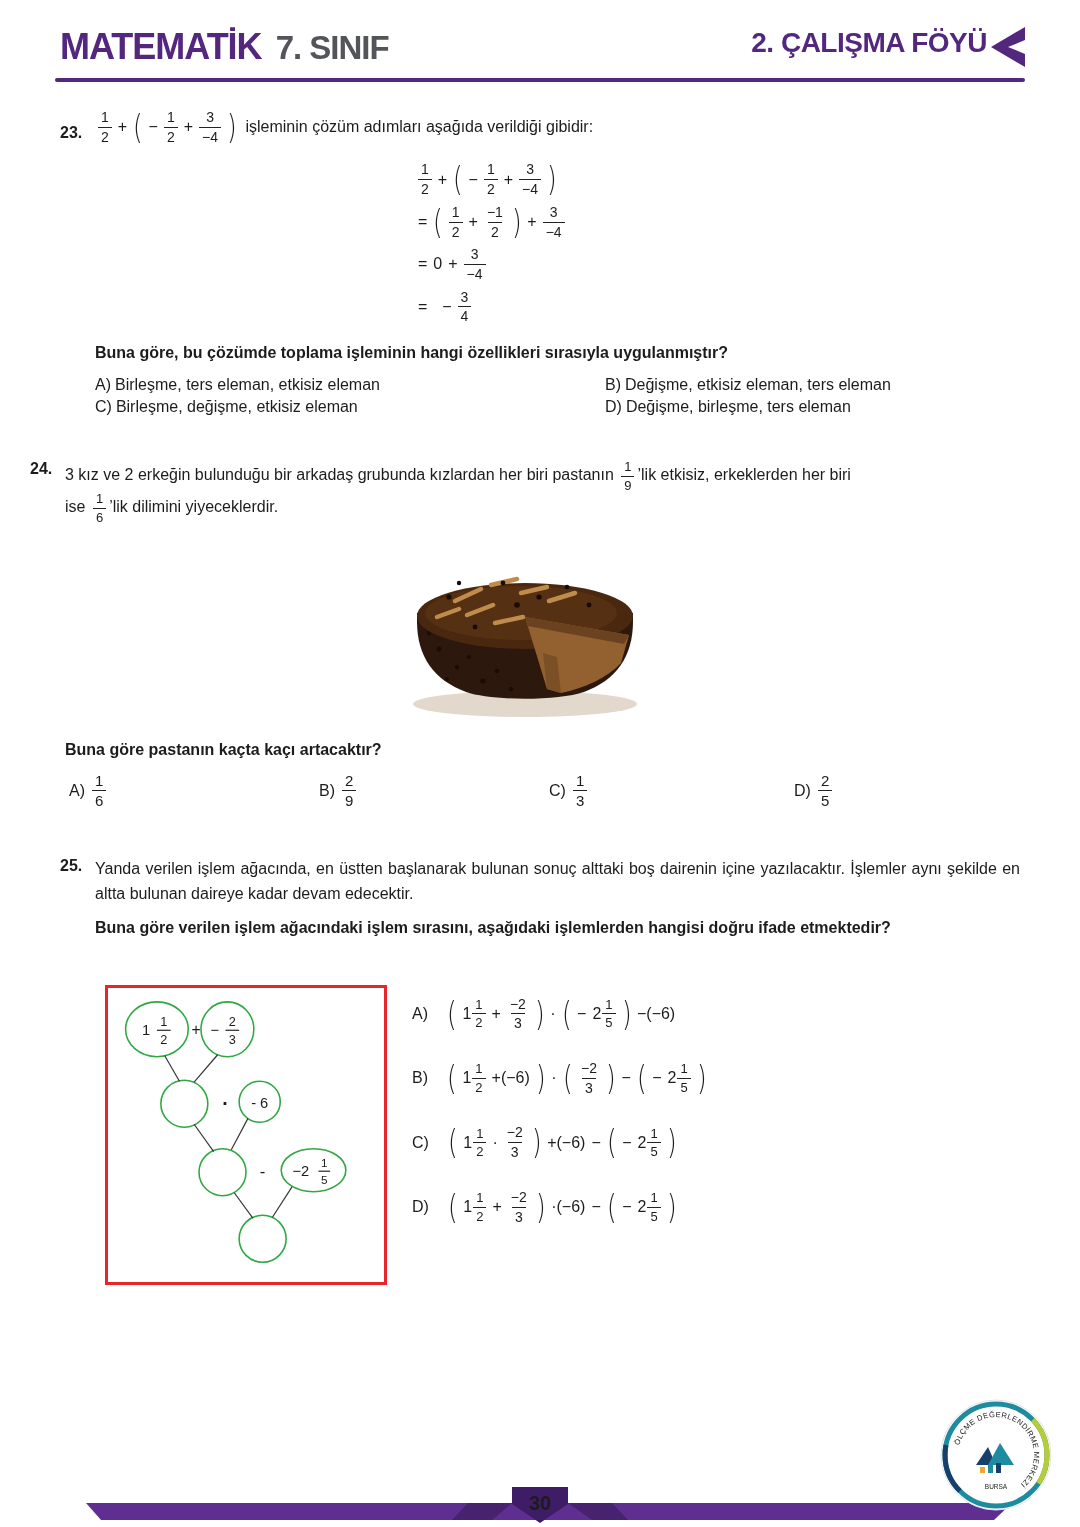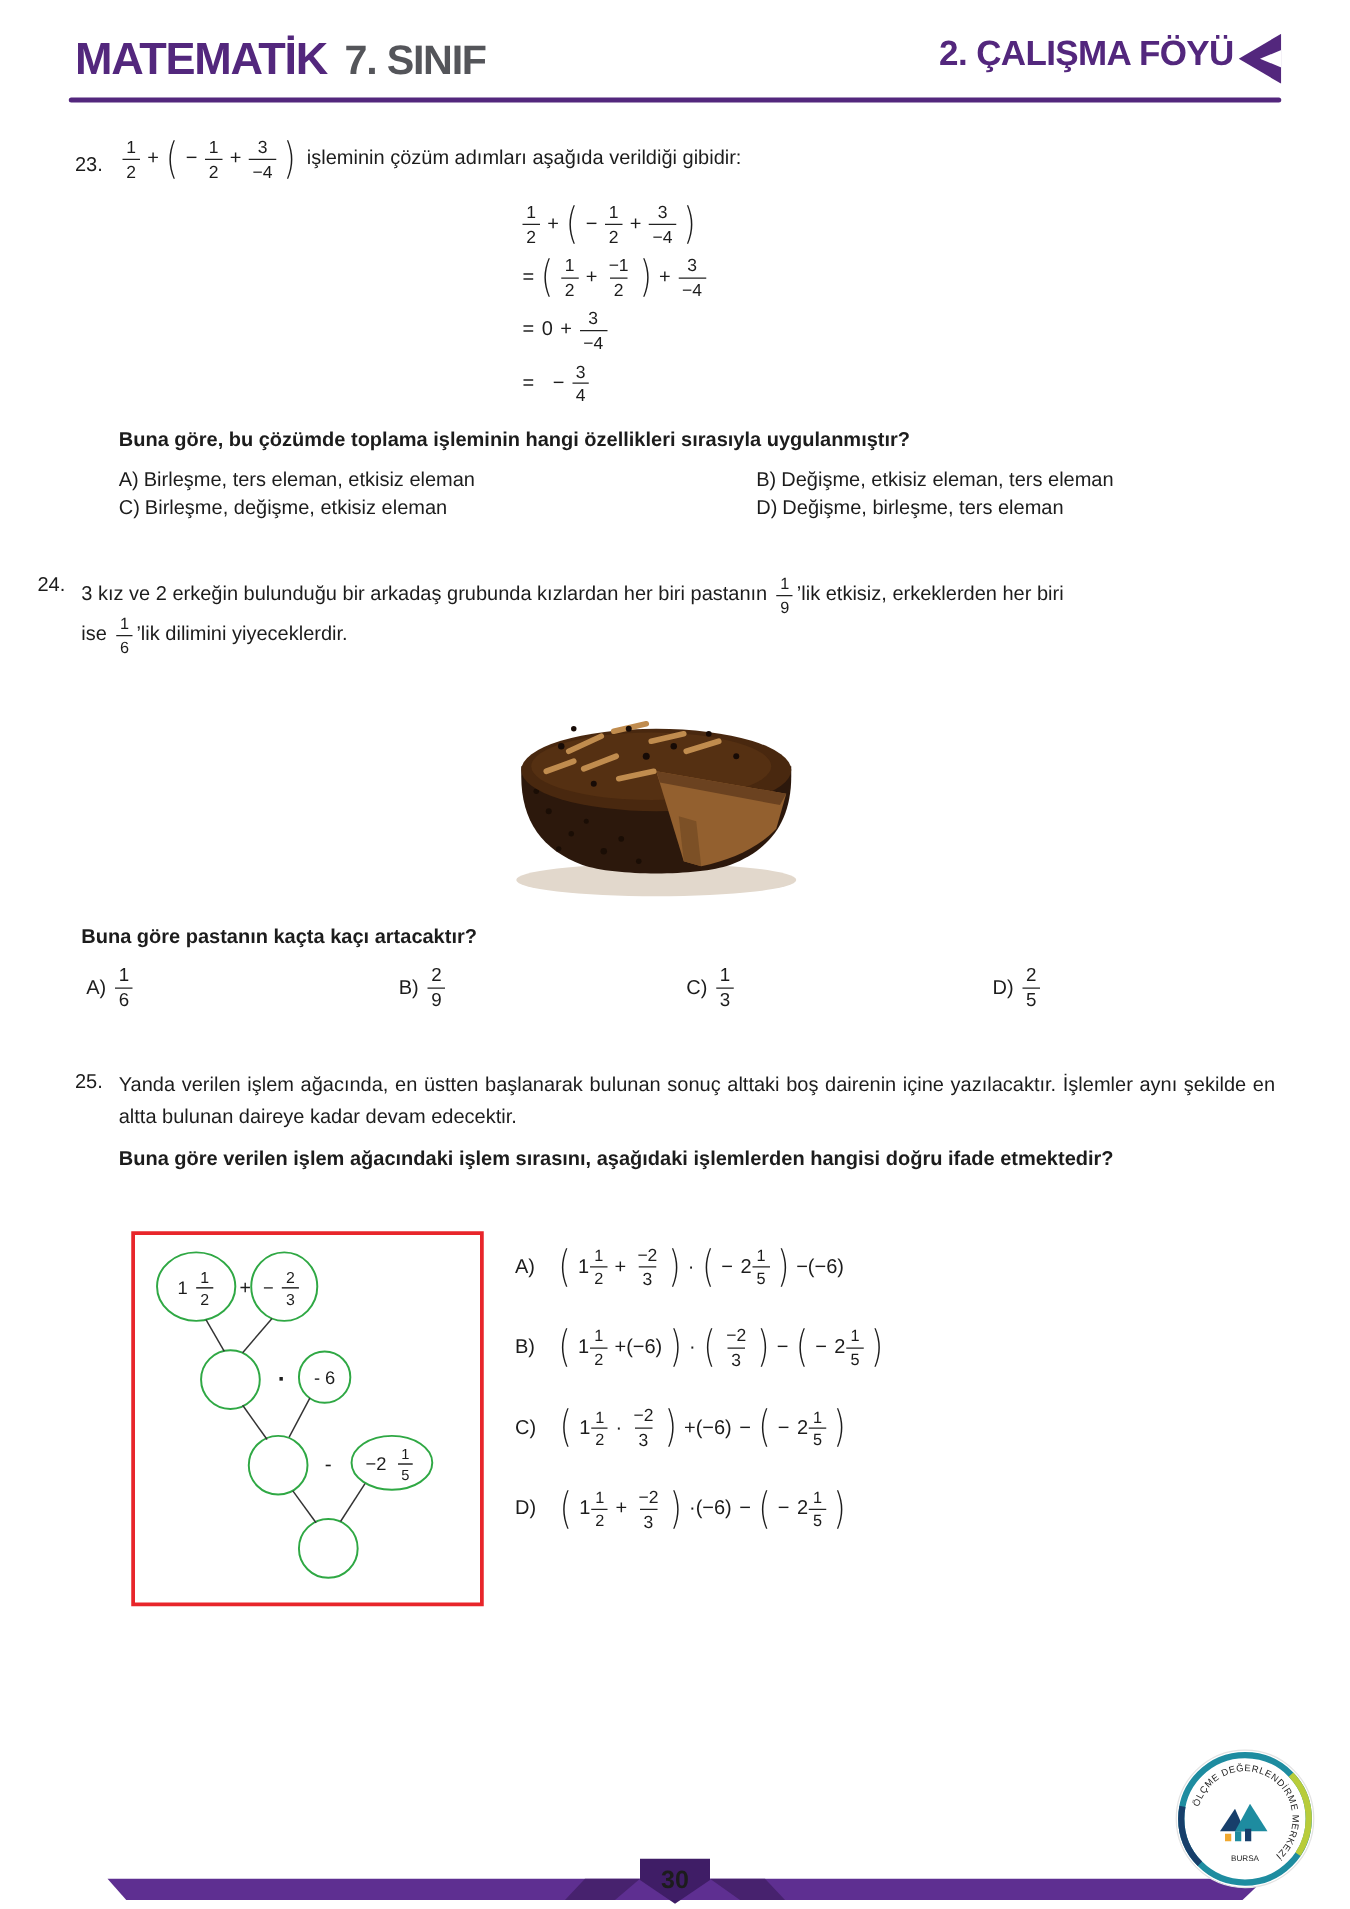--- a/index.html
+++ b/index.html
@@ -17,21 +17,21 @@
   .h-left { display:flex; align-items:baseline; gap:14px; }
   .h-title { font-size:36px; font-weight:bold; color:var(--purple,#53277d); letter-spacing:-1px; }
   .h-grade { font-size:33px; font-weight:bold; color:var(--gray,#54555a); letter-spacing:-1px; }
   .h-right { display:flex; gap:4px; }
   .h-foyu { font-size:28px; font-weight:bold; color:var(--purple,#53277d); letter-spacing:-0.5px; }
   .rule { height:4px; background:var(--purple,#53277d); margin:10px 55px 0 55px; border-radius:2px; }
 
   
   section { padding:0 60px; }
   .qblock { display:flex; align-items:flex-start; }
-  .qnum { width:35px; flex:0 0 35px; font-weight:normal; padding-top:14px; }
+  .qnum { width:35px; flex:0 0 35px; font-weight:bold; padding-top:14px; }
   .qnum.flat { padding-top:0; }
   .qcontent { flex:1; line-height:1.55; }
   .qbold { font-weight:bold; margin:20px 0 0 35px; }
   .opt-label { margin-right:4px; }
 
   
   .math { display:inline-flex; align-items:center; flex-wrap:nowrap; }
   .mtxt { margin:0 3px; white-space:pre; }
   .mwhole { margin-left:3px; }
   .bparen { font-size:215%; font-weight:200; line-height:1; margin:0 1px; font-family:"DejaVu Sans", sans-serif; transform:scaleX(0.72); }

